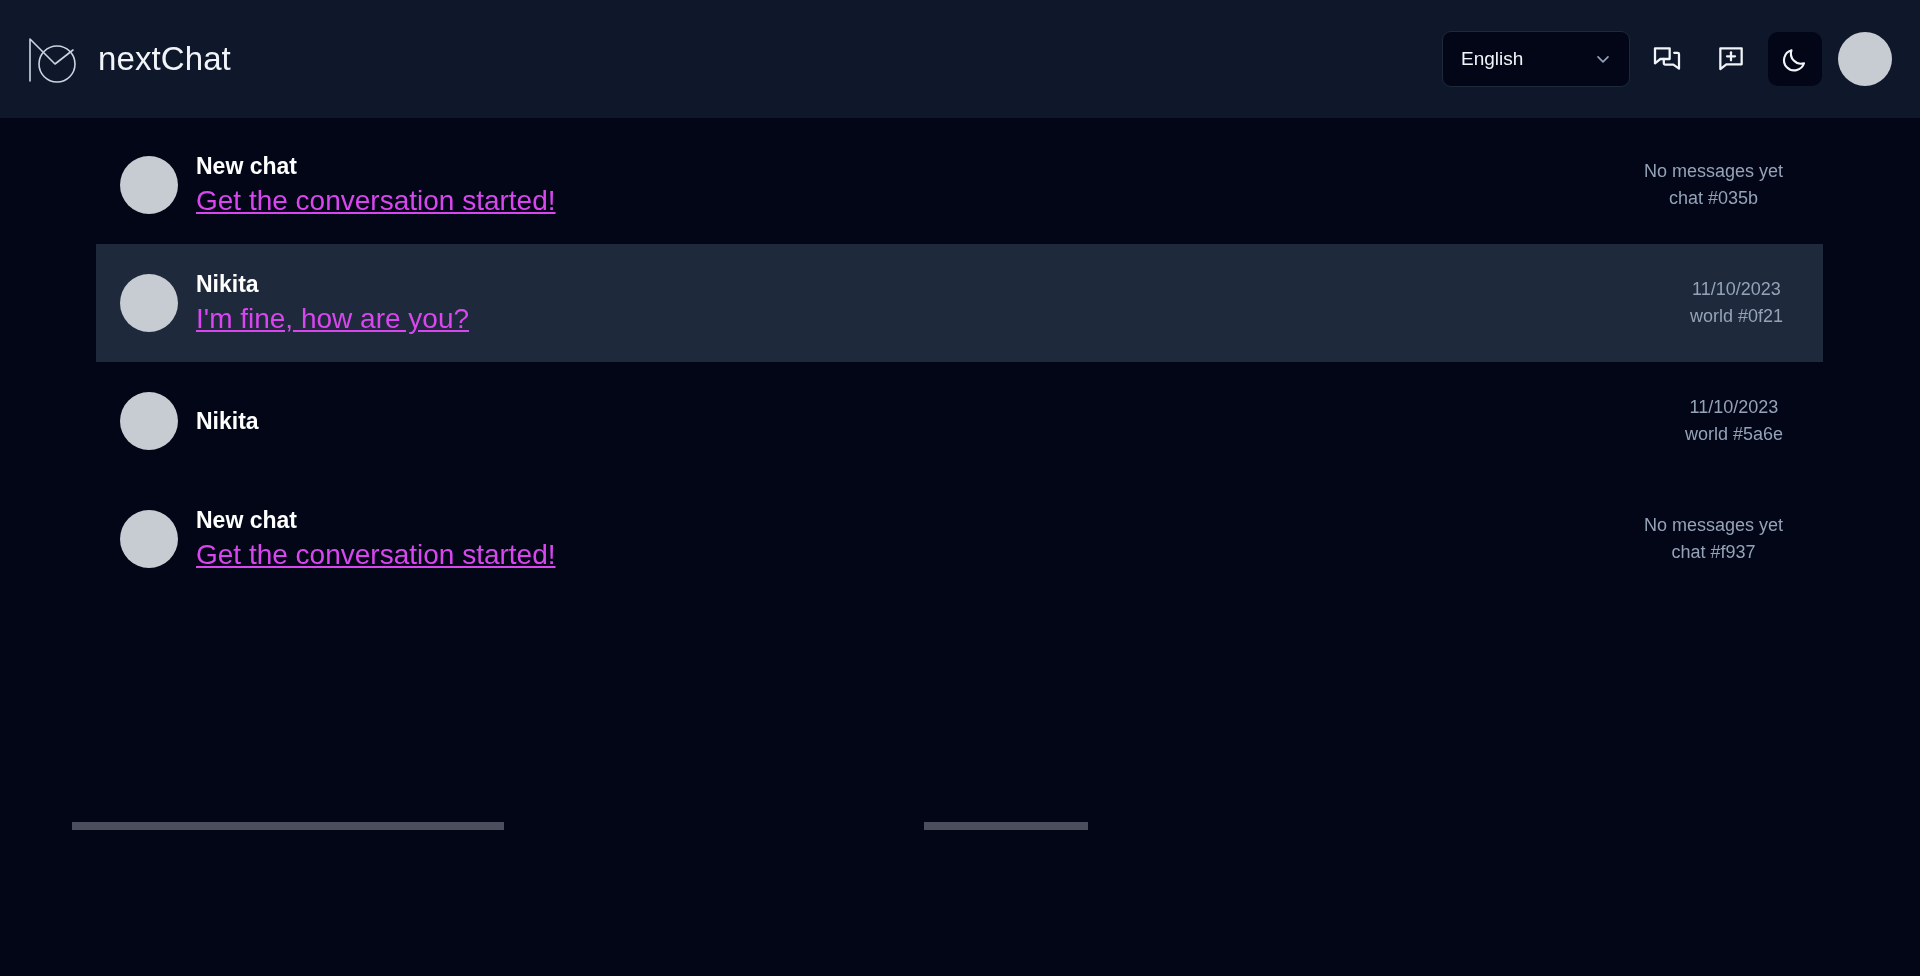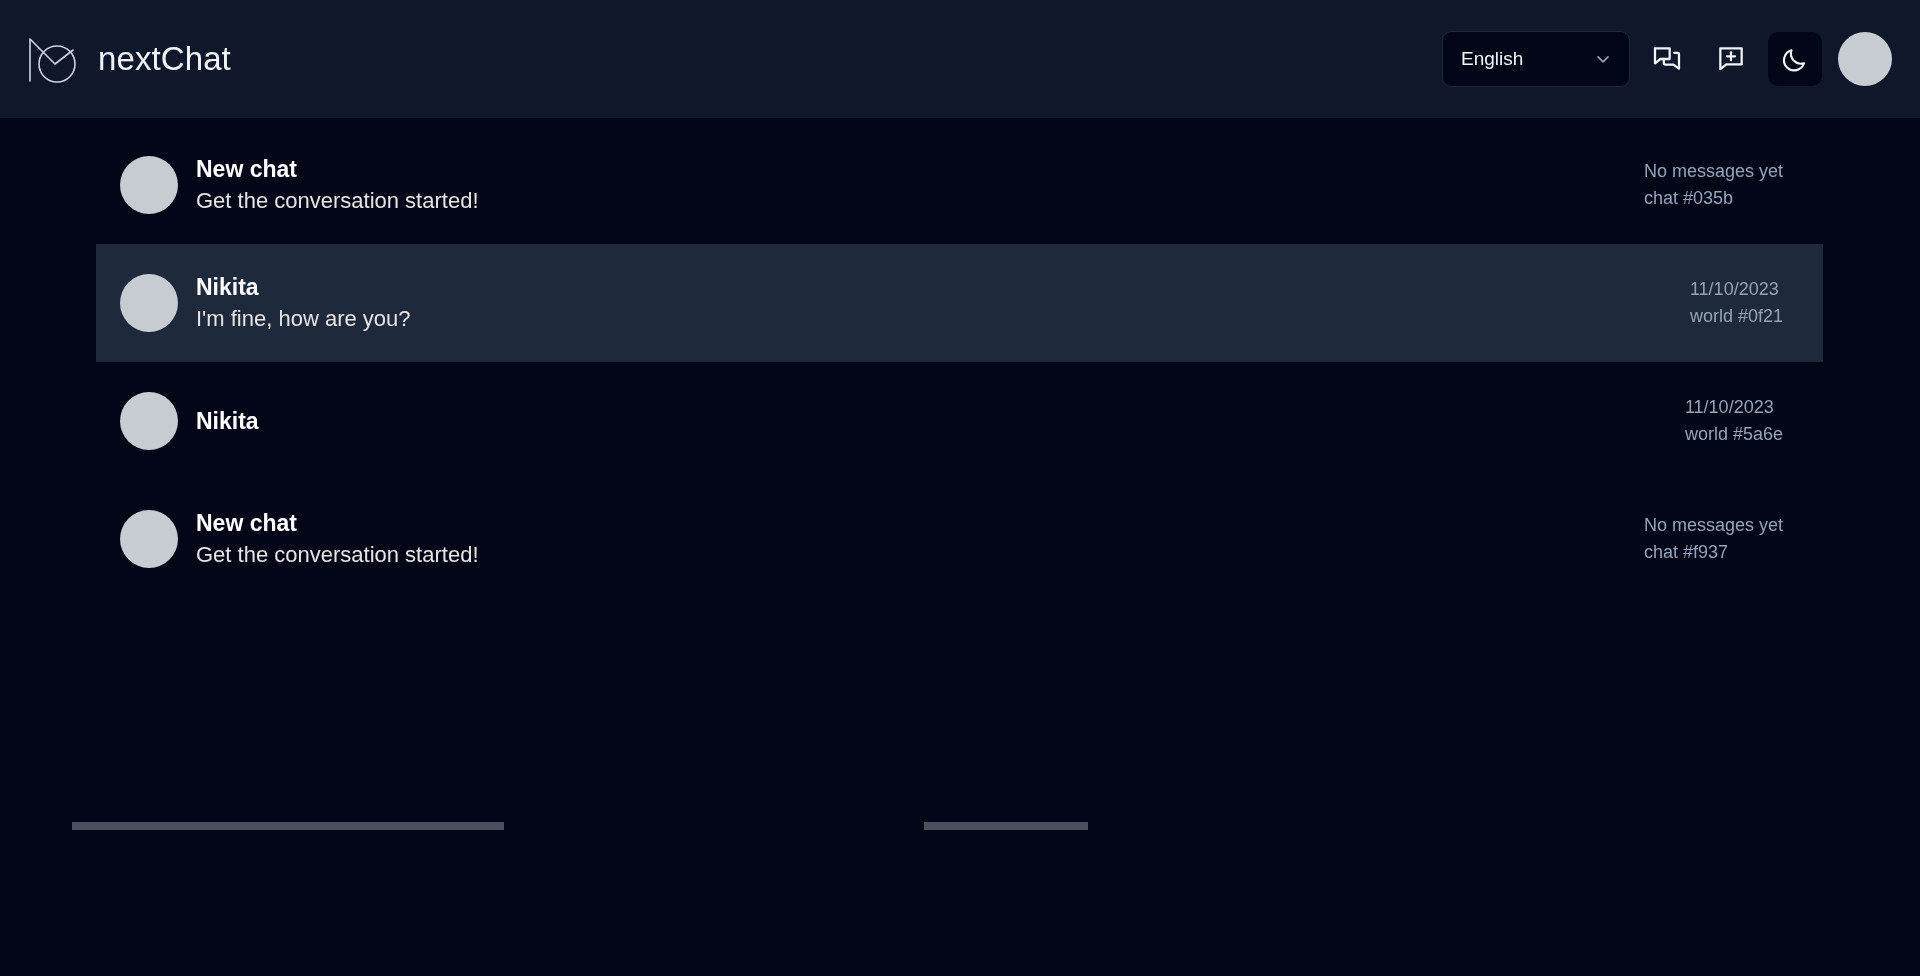--- a/index.html
+++ b/index.html
@@ -189,33 +189,34 @@
     min-width: 0;
   }
   .row-title {
     font-size: 23px;
     font-weight: 700;
     color: #ffffff;
     line-height: 1.05;
     white-space: nowrap;
   }
   .row-preview {
-    font-size: 22px;
-    color: #e5e5e5;
+    font-size: 28px;
+    color: #d946ef;
     line-height: 1.1;
     white-space: nowrap;
     overflow: hidden;
     text-overflow: ellipsis;
+    text-decoration: underline;
   }
 
   .row-meta {
     flex: 0 0 auto;
     display: flex;
     flex-direction: column;
-    align-items: flex-start;
+    align-items: center;
     gap: 7px;
     margin-left: 32px;
   }
   .row-date, .row-id {
     font-size: 18px;
     color: #94a3b8;
     line-height: 1.1;
     white-space: nowrap;
   }
 

